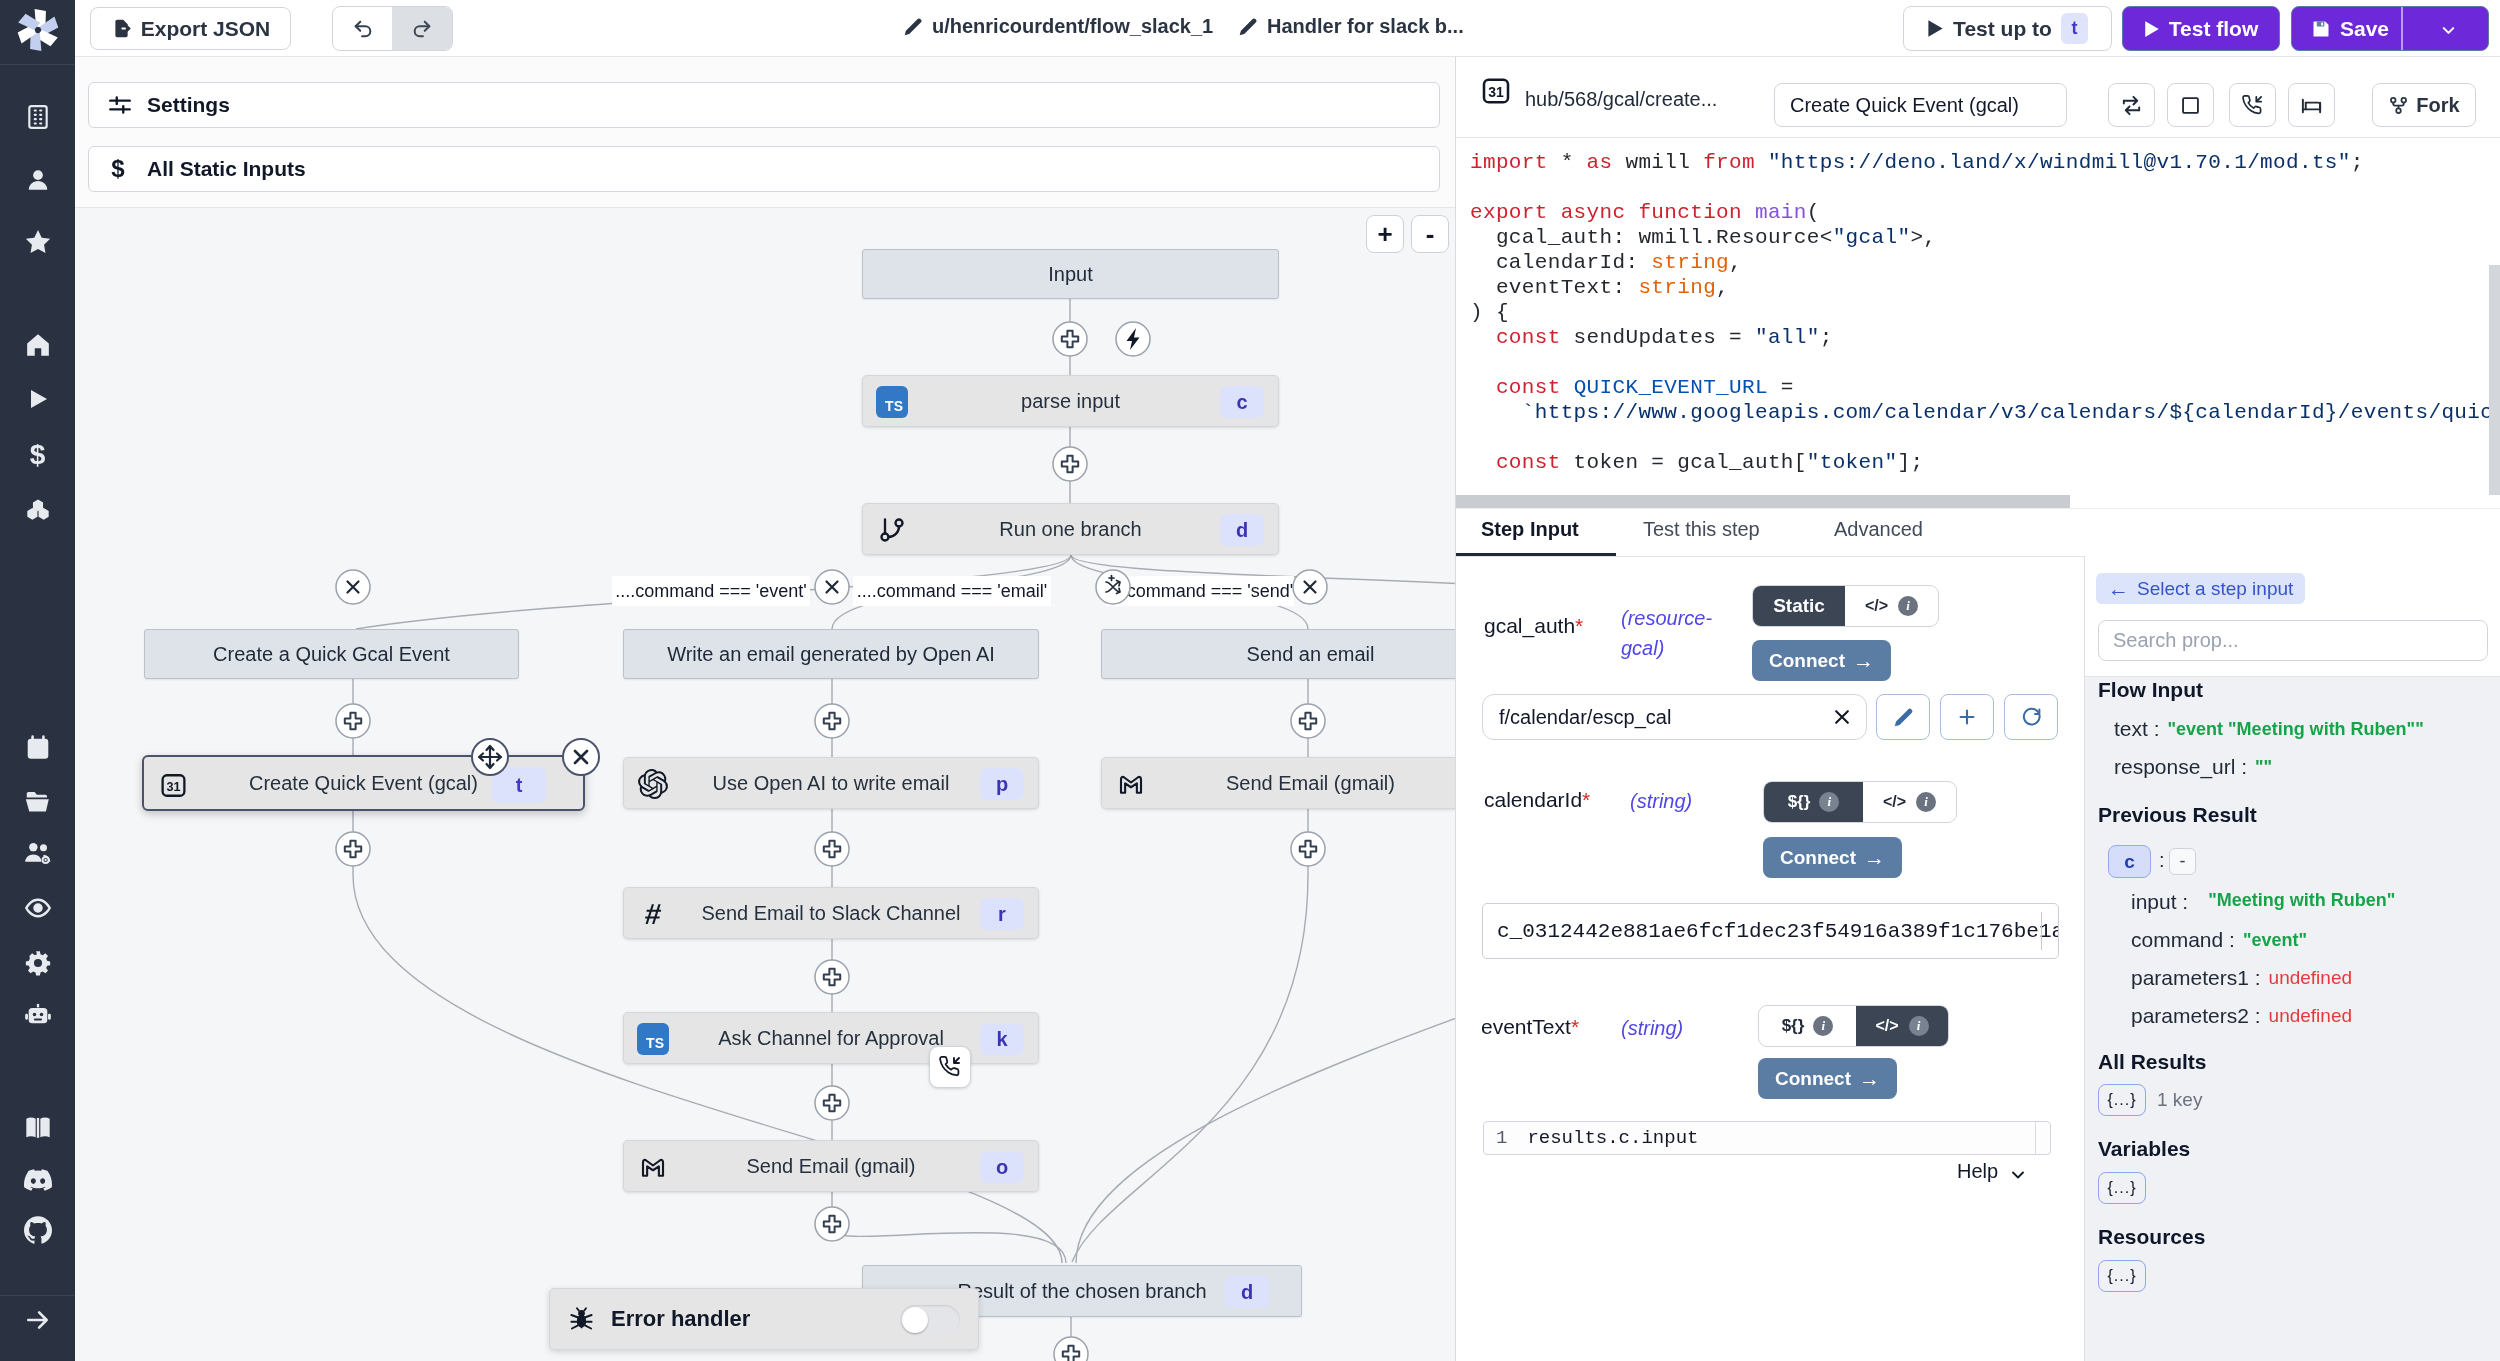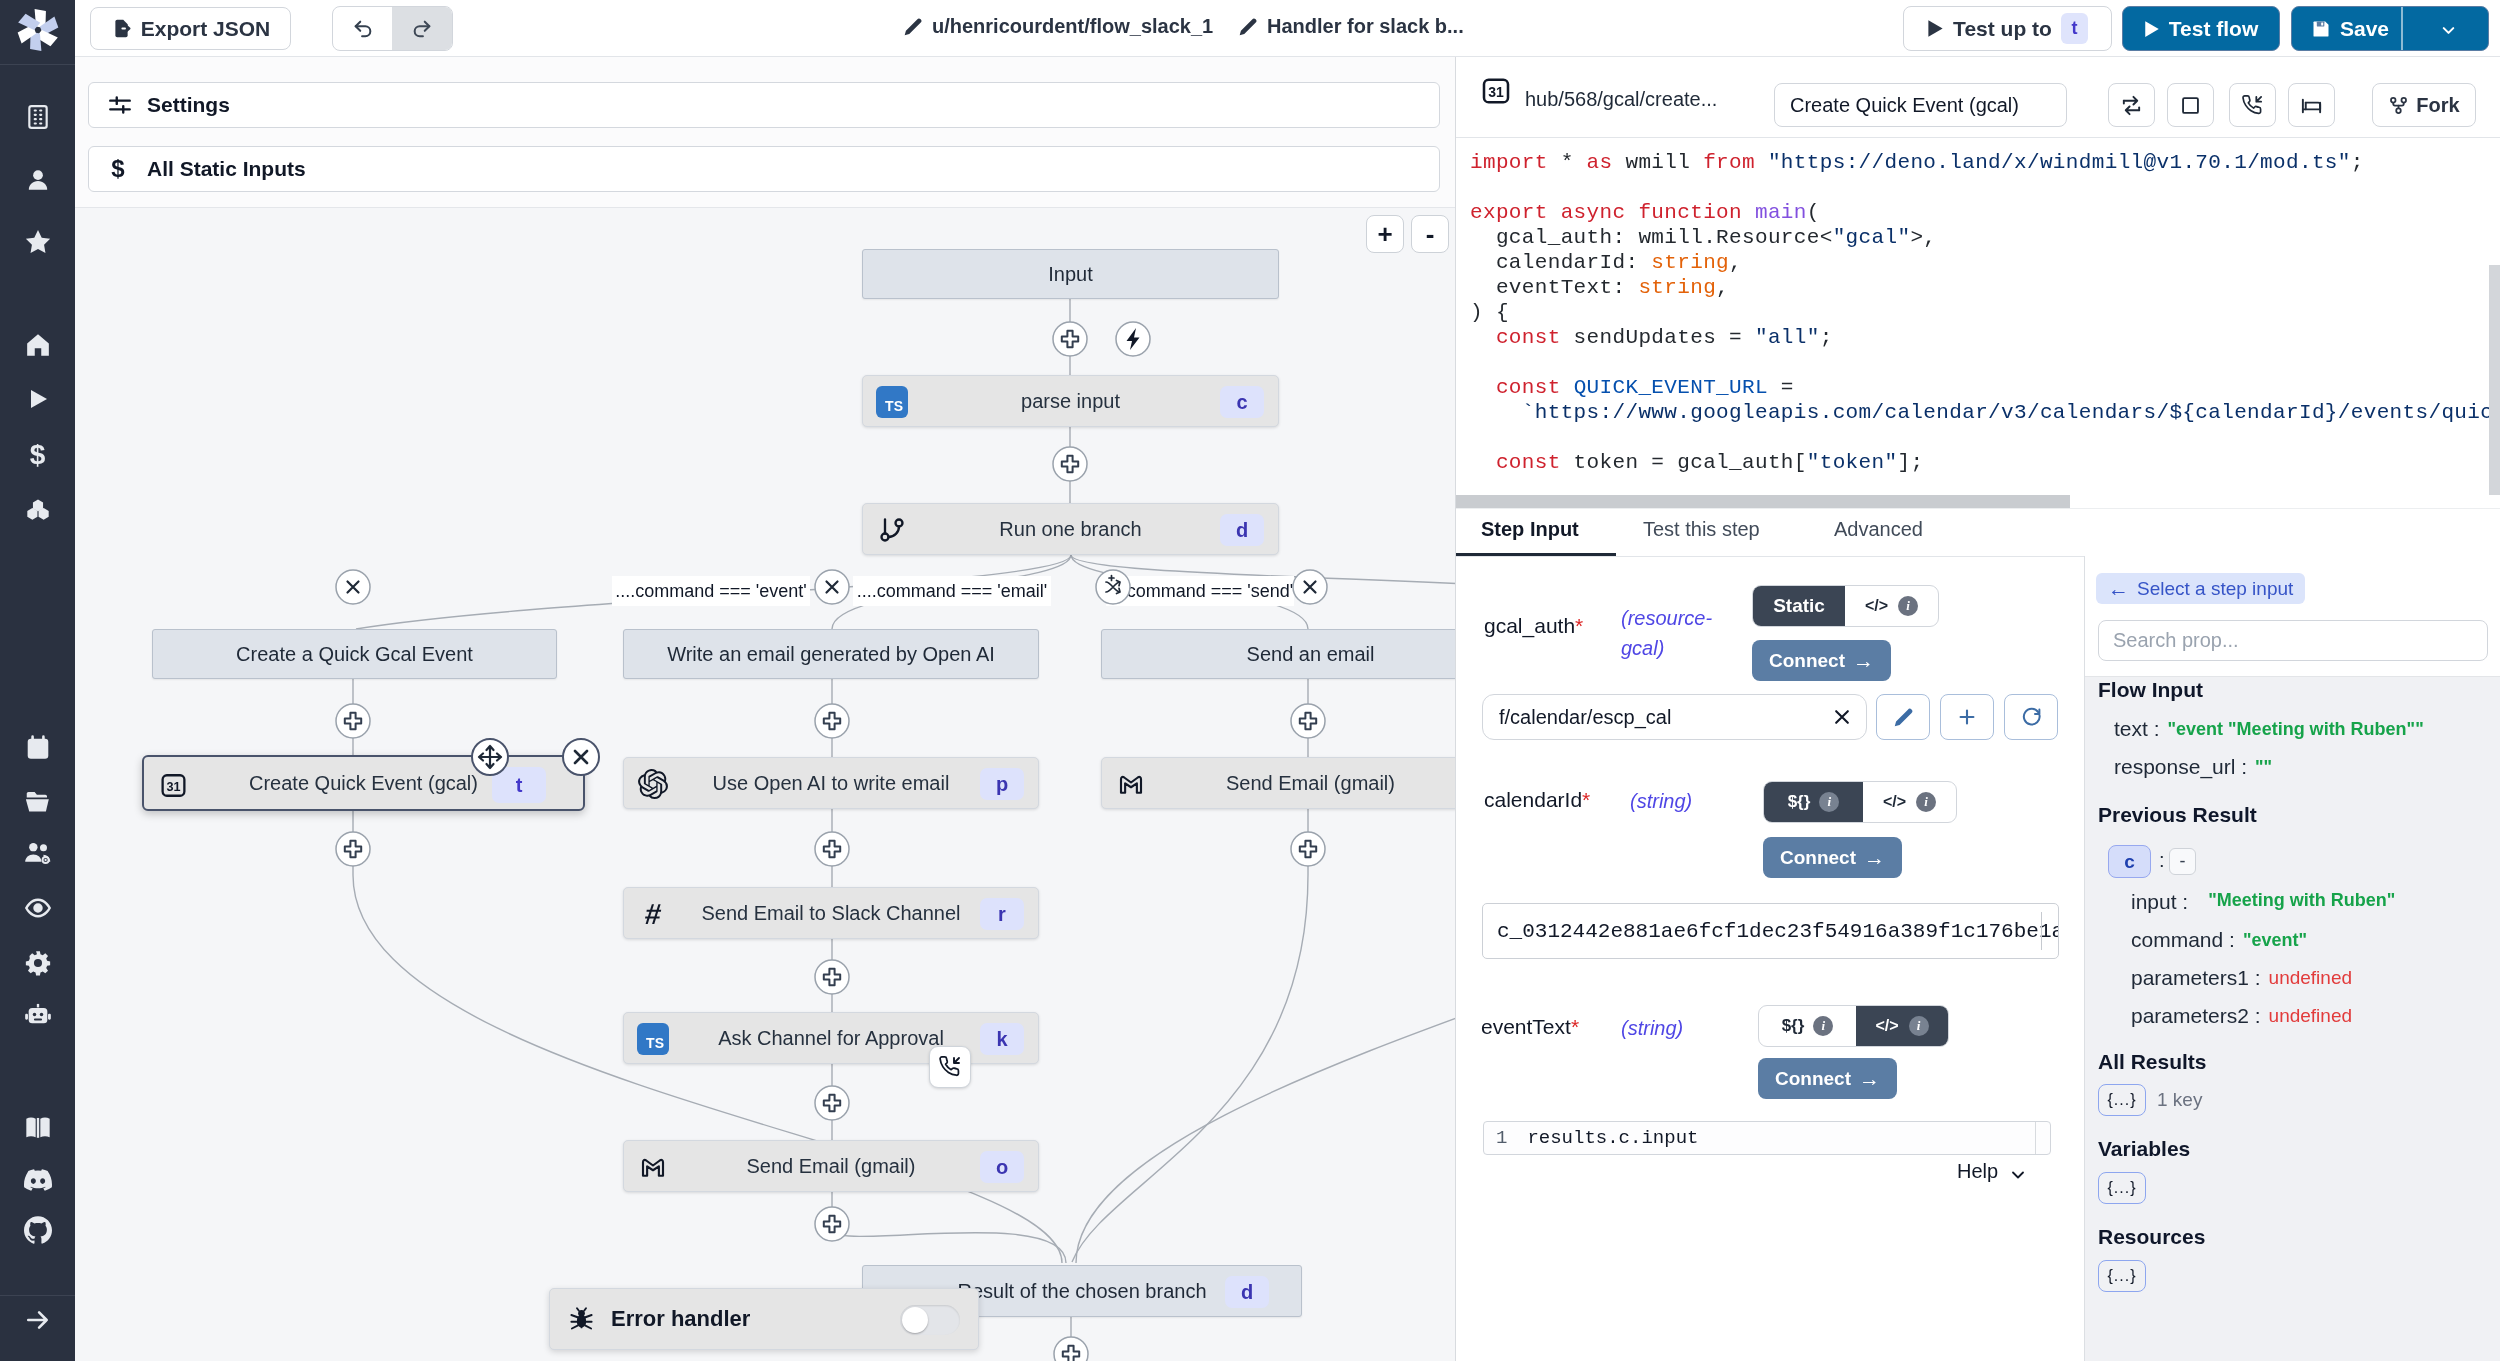--- a/index.html
+++ b/index.html
@@ -6,21 +6,21 @@
 html,body{width:2500px;height:1361px;overflow:hidden}
 body{font-family:"Liberation Sans",sans-serif;background:#fff;position:relative;color:#1f2937}
 svg{display:block}
 
 #sidebar{position:absolute;left:0;top:0;width:75px;height:1361px;background:#2a3140;z-index:30}
 #sidebar .ic{position:absolute;left:50%;transform:translate(-50%,-50%)}
 #sidebar .sep{position:absolute;left:0;width:75px;border-top:1px solid #3c4352}
 
 #topbar{position:absolute;left:75px;top:0;width:2425px;height:57px;background:#fff;border-bottom:1px solid #e2e5e9;z-index:20}
 .btn{position:absolute;display:flex;align-items:center;justify-content:center;border:1px solid #d2d6dc;border-radius:8px;background:#fff;font-weight:600;color:#2b3443;gap:9px}
-.bluebtn{background:#0369a1;border:1px solid #5b7da4;color:#fff}
+.bluebtn{background:#6d28d9;border:1px solid #5b7da4;color:#fff}
 .tbadge{display:inline-flex;align-items:center;justify-content:center;width:27px;height:31px;border-radius:6px;background:#dfe4fc;color:#4338ca;font-weight:bold;font-size:18px}
 
 #canvas{position:absolute;left:75px;top:57px;width:1380px;height:1304px;background:#fbfbfc;z-index:1}
 #graphbg{position:absolute;left:75px;top:207px;width:1380px;height:1154px;background:#f5f6f8;border-top:1px solid #e4e6ea;z-index:1}
 .cbar{position:absolute;left:88px;width:1352px;height:46px;background:#fff;border:1px solid #d4d8de;border-radius:6px;display:flex;align-items:center;z-index:3;font-weight:bold;font-size:21px;color:#111827}
 .node{position:absolute;height:52px;background:#e5e5e5;border:1px solid #d3d8df;border-radius:5px;box-shadow:0 1px 3px rgba(0,0,0,.12);display:flex;align-items:center;font-size:20px;color:#26313f;z-index:4}
 .node .lbl{position:absolute;left:40px;right:40px;text-align:center;white-space:nowrap}
 .nhead{position:absolute;height:50px;background:#dee3ea;border:1px solid #b9c1cc;border-radius:3px;box-shadow:0 1px 2px rgba(0,0,0,.07);display:flex;align-items:center;justify-content:center;font-size:20px;color:#1f2937;z-index:4}
 .lb{position:absolute;width:44px;height:32px;border-radius:7px;background:#dde2fc;color:#3b35b1;font-weight:bold;font-size:20px;display:flex;align-items:center;justify-content:center;right:14px;top:10px}
 .nico{position:absolute;left:13px;top:10px;width:32px;height:32px;display:flex;align-items:center;justify-content:center}
@@ -331,21 +331,21 @@
         <circle cx="6" cy="18" r="3"></circle>
         <path d="M18 9a9 9 0 0 1-9 9"></path>
       </svg>
     </div>
   <div class="lbl">Run one branch</div>
     <div class="lb">d</div>
   </div>
 <div class="blabel" style="left:612px;top:576px;width:198px">....command === 'event'</div>
 <div class="blabel" style="left:853px;top:576px;width:198px">....command === 'email'</div>
 <div class="blabel" style="left:1106px;top:576px;width:188px">....command === 'send'</div>
-<div class="nhead" style="left:152px;top:629px;width:405px">Create a Quick Gcal Event</div>
+<div class="nhead" style="left:144px;top:629px;width:375px">Create a Quick Gcal Event</div>
 <div class="nhead" style="left:623px;top:629px;width:416px">Write an email generated by Open AI</div>
 <div class="nhead" style="left:1101px;top:629px;width:419px">Send an email</div>
 <div class="node" style="left:142px;top:755px;width:443px;height:56px;border:2px solid #49536b;border-radius:6px;box-shadow:0 3px 8px rgba(0,0,0,.22)">
   <div class="nico" style="top:12px">
       <svg width="29" height="29" viewBox="0 0 24 24" fill="none" stroke="#111827" stroke-width="1.9">
         <rect x="3" y="3.5" width="18" height="17" rx="3.5"></rect>
         <text x="12" y="16.5" text-anchor="middle" font-size="10.5" font-weight="bold" fill="#111827" stroke="none" font-family="Liberation Sans,sans-serif">31</text>
       </svg>
     </div>
   <div class="lbl">Create Quick Event (gcal)</div>

